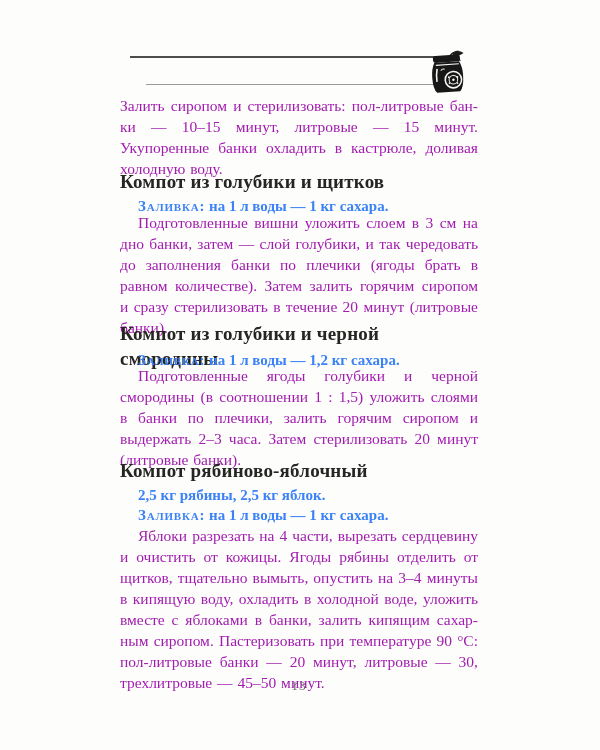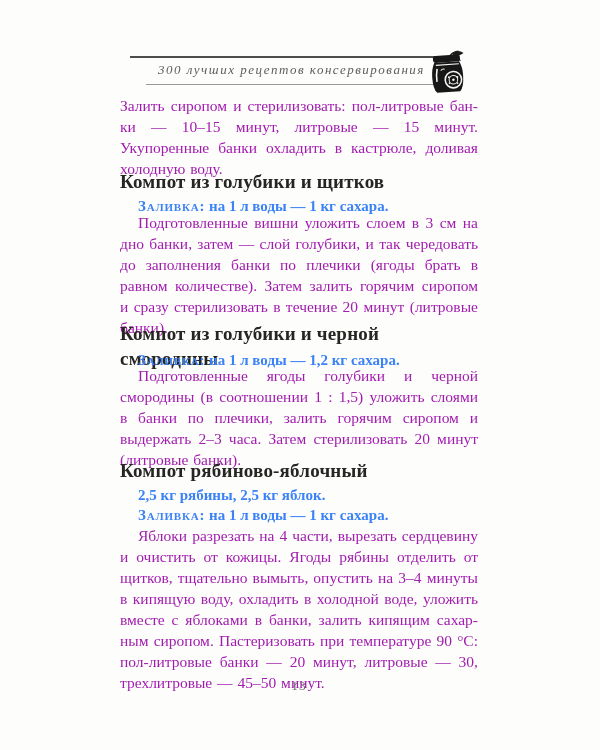--- a/index.html
+++ b/index.html
@@ -83,21 +83,20 @@
   .pos-i3a{top:485px;}
   .pos-i3b{top:505px;}
   .pos-p3{top:525px;}
 </style>
 </head>
 <body>
 
 <div class="page">
 
   <div class="rule-top"></div>
-  <div class="running-title">300 лучших рецептов консервирования</div>
   <div class="rule-bottom"></div>
 
   <svg class="jar" viewBox="0 0 44 48" xmlns="http://www.w3.org/2000/svg" aria-hidden="true">
     <g transform="rotate(-4 22 24)">
       <path d="M27 3 q6 -3 11 1 q-4 3 -9 2 q4 2 6 6 l-8 -3 z" fill="#1c1c1c"></path>
       <path d="M24 6 q4 -4 9 -4" stroke="#1c1c1c" fill="none" stroke-width="1.4"></path>
       <rect x="7" y="5" width="27" height="7" rx="2.5" fill="#171717"></rect>
       <path d="M8 12 h25 q3 6 3 14 q0 12 -4 16 h-23 q-4 -4 -4 -16 q0 -8 3 -14 z" fill="#171717"></path>
       <path d="M9.5 14.5 h23" stroke="#f6f5f1" stroke-width="1.1"></path>
       <path d="M10.5 18 q-1.6 6 -1 13" stroke="#f6f5f1" stroke-width="1.6" fill="none"></path>

